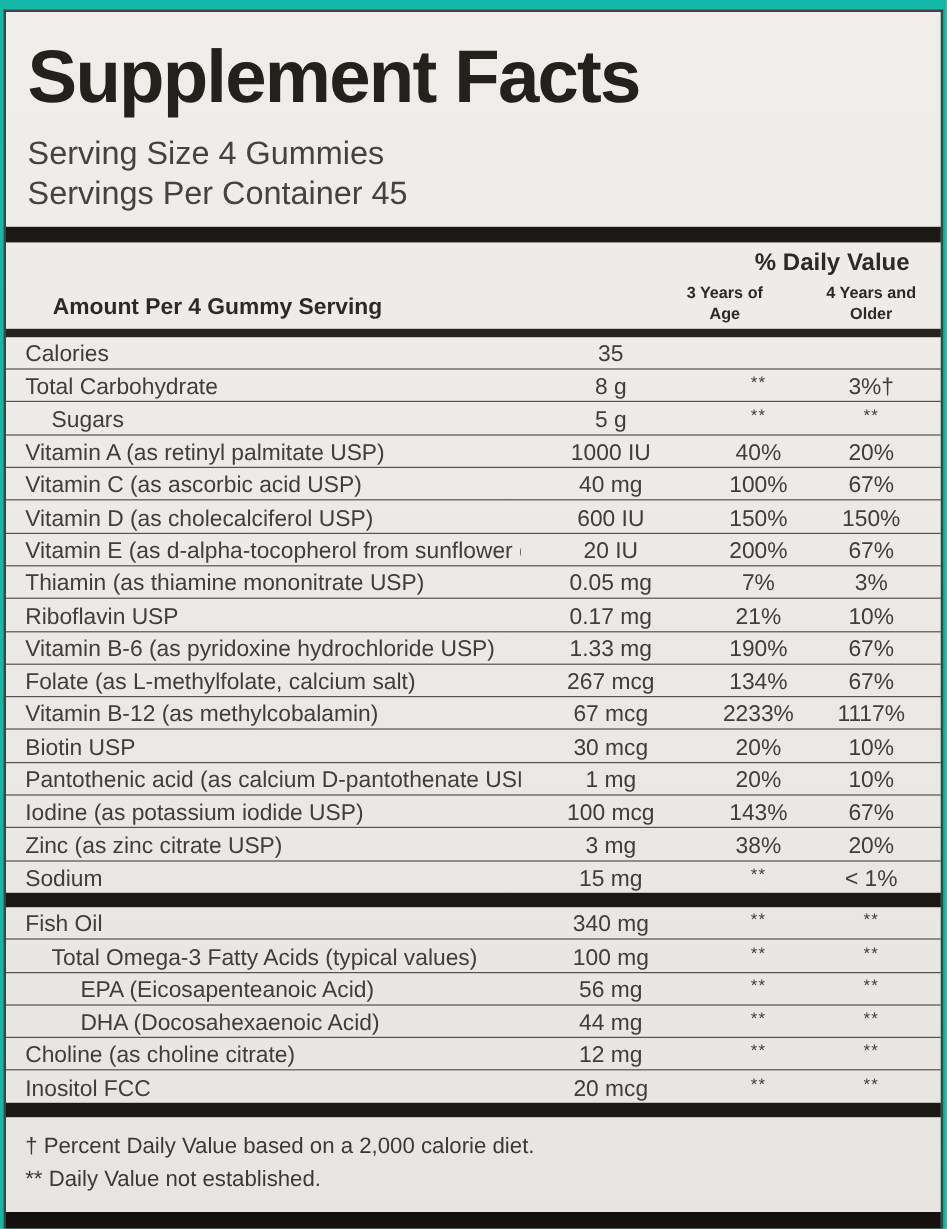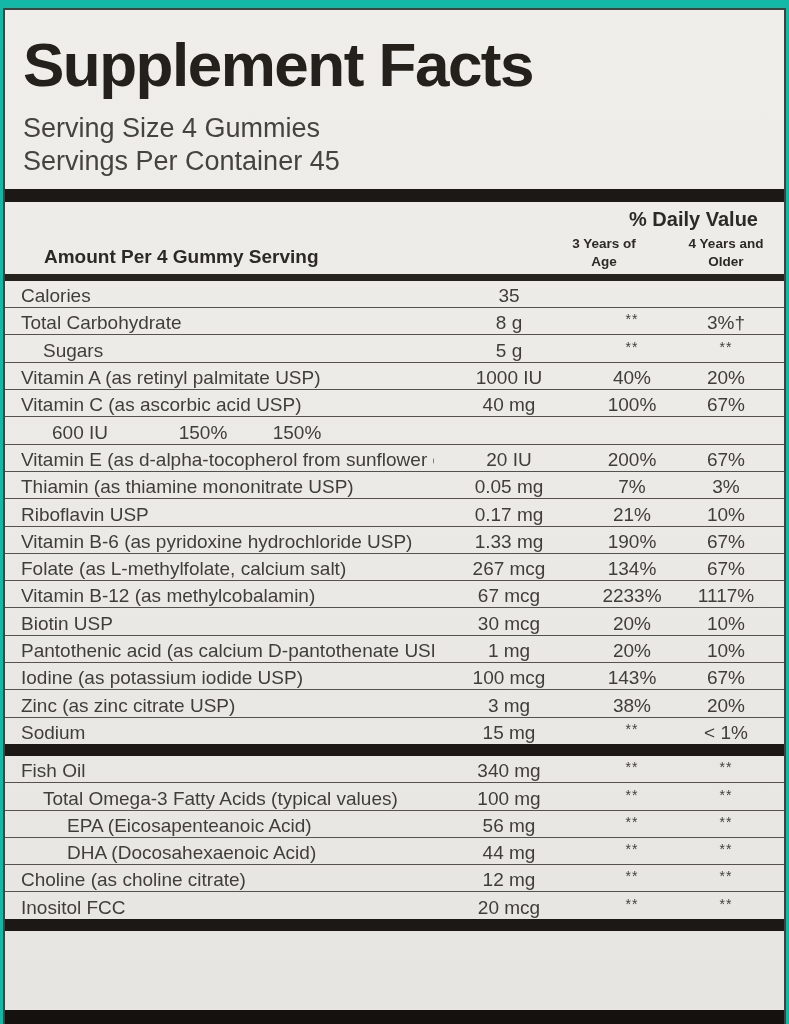--- a/index.html
+++ b/index.html
@@ -108,20 +108,21 @@
           <span class="c-dv3">40%</span>
           <span class="c-dv4">20%</span>
         </div>
         <div class="row">
           <span class="c-label">Vitamin C (as ascorbic acid USP)</span>
           <span class="c-amount">40 mg</span>
           <span class="c-dv3">100%</span>
           <span class="c-dv4">67%</span>
         </div>
         <div class="row">
+          <span class="c-label">Vitamin D (as cholecalciferol USP)</span>
           <span class="c-amount">600 IU</span>
           <span class="c-dv3">150%</span>
           <span class="c-dv4">150%</span>
         </div>
         <div class="row">
           <span class="c-label">Vitamin E (as d-alpha-tocopherol from sunflower oil)</span>
           <span class="c-amount">20 IU</span>
           <span class="c-dv3">200%</span>
           <span class="c-dv4">67%</span>
         </div>
@@ -223,16 +224,20 @@
         <div class="row">
           <span class="c-label">Inositol FCC</span>
           <span class="c-amount">20 mcg</span>
           <span class="c-dv3"><span class="sup">**</span></span>
           <span class="c-dv4"><span class="sup">**</span></span>
         </div>
       </div>
 
     <div class="bar-section"></div>
 
+    <div class="footnotes">
+      <div>† Percent Daily Value based on a 2,000 calorie diet.</div>
+      <div>** Daily Value not established.</div>
+    </div>
 
     <div class="bottom-bar"></div>
   </div>
 </div>
 
 </body></html>

